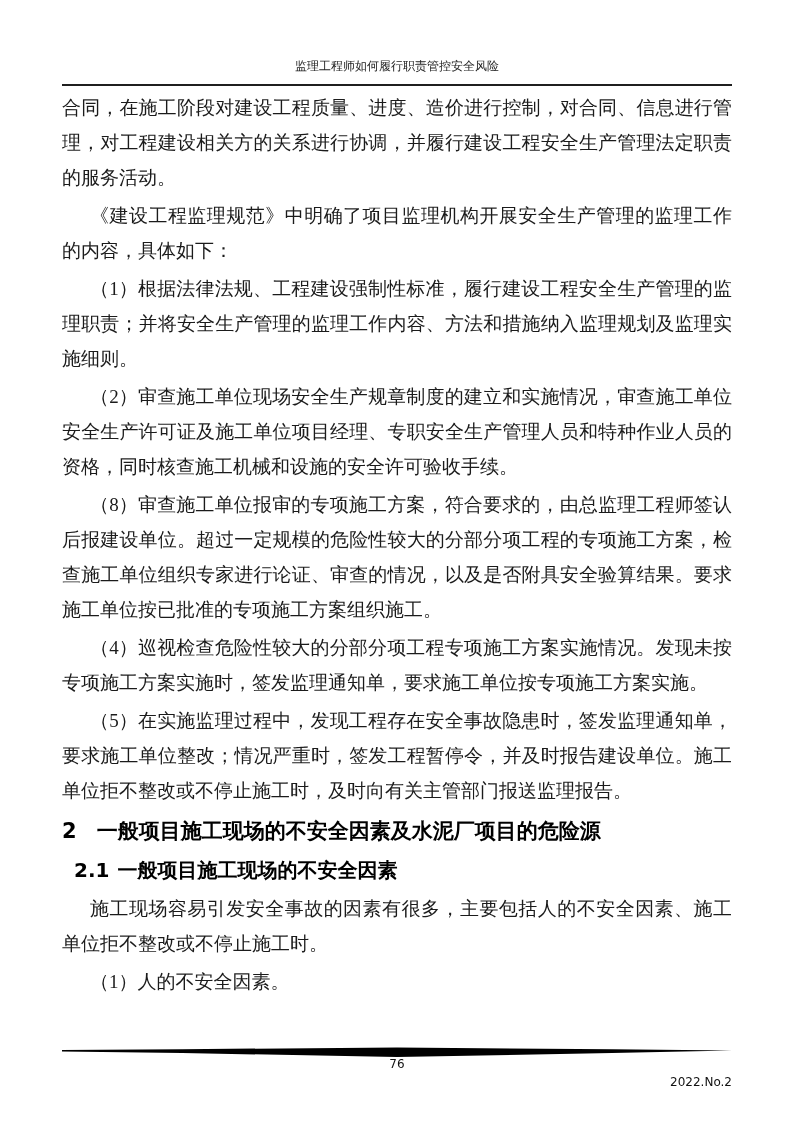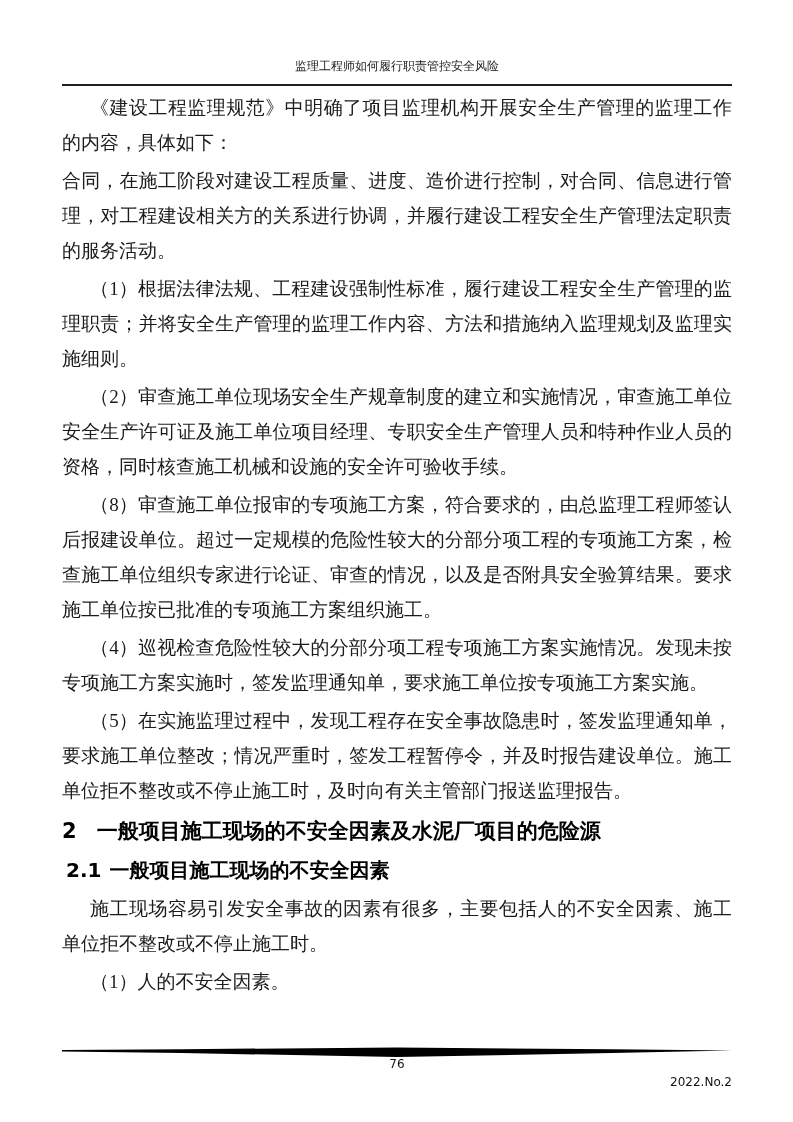--- a/index.html
+++ b/index.html
@@ -43,21 +43,21 @@
     color:#000000;
     margin:1px 0 0 0;
   }
   .sec-h .sec-num{margin-right:20px;}
   .subsec-h{
     font-family:"DejaVu Sans","Liberation Sans",sans-serif;
     font-weight:700;
     font-size:20px;
     line-height:38px;
     color:#000000;
-    margin:0 0 2px 4px;
+    margin:0 0 2px 12px;
   }
   .subsec-h .sec-num{margin-right:8px;}
   .footer{
     position:absolute;
     left:62px;top:1047px;width:670px;
   }
   .footer-rule{display:block;width:670px;height:10px;}
   .footer-row{
     position:relative;
     margin-top:0;
@@ -74,22 +74,22 @@
 
 <div class="page">
   <div class="content-col">
 
     <div class="header">
       <div class="header-title">监理工程师如何履行职责管控安全风险</div>
       <div class="header-rule"></div>
     </div>
 
     <div class="doc-body">
+      <p class="para no-indent">合同，在施工阶段对建设工程质量、进度、造价进行控制，对合同、信息进行管理，对工程建设相关方的关系进行协调，并履行建设工程安全生产管理法定职责的服务活动。</p>
       <p class="para">《建设工程监理规范》中明确了项目监理机构开展安全生产管理的监理工作的内容，具体如下：</p>
-      <p class="para no-indent">合同，在施工阶段对建设工程质量、进度、造价进行控制，对合同、信息进行管理，对工程建设相关方的关系进行协调，并履行建设工程安全生产管理法定职责的服务活动。</p>
       <p class="para">（1）根据法律法规、工程建设强制性标准，履行建设工程安全生产管理的监理职责；并将安全生产管理的监理工作内容、方法和措施纳入监理规划及监理实施细则。</p>
       <p class="para">（2）审查施工单位现场安全生产规章制度的建立和实施情况，审查施工单位安全生产许可证及施工单位项目经理、专职安全生产管理人员和特种作业人员的资格，同时核查施工机械和设施的安全许可验收手续。</p>
       <p class="para">（8）审查施工单位报审的专项施工方案，符合要求的，由总监理工程师签认后报建设单位。超过一定规模的危险性较大的分部分项工程的专项施工方案，检查施工单位组织专家进行论证、审查的情况，以及是否附具安全验算结果。要求施工单位按已批准的专项施工方案组织施工。</p>
       <p class="para">（4）巡视检查危险性较大的分部分项工程专项施工方案实施情况。发现未按专项施工方案实施时，签发监理通知单，要求施工单位按专项施工方案实施。</p>
       <p class="para">（5）在实施监理过程中，发现工程存在安全事故隐患时，签发监理通知单，要求施工单位整改；情况严重时，签发工程暂停令，并及时报告建设单位。施工单位拒不整改或不停止施工时，及时向有关主管部门报送监理报告。</p>
 
       <h1 class="sec-h"><span class="sec-num">2</span><span>一般项目施工现场的不安全因素及水泥厂项目的危险源</span></h1>
 
       <h2 class="subsec-h"><span class="sec-num">2.1</span><span>一般项目施工现场的不安全因素</span></h2>
 

